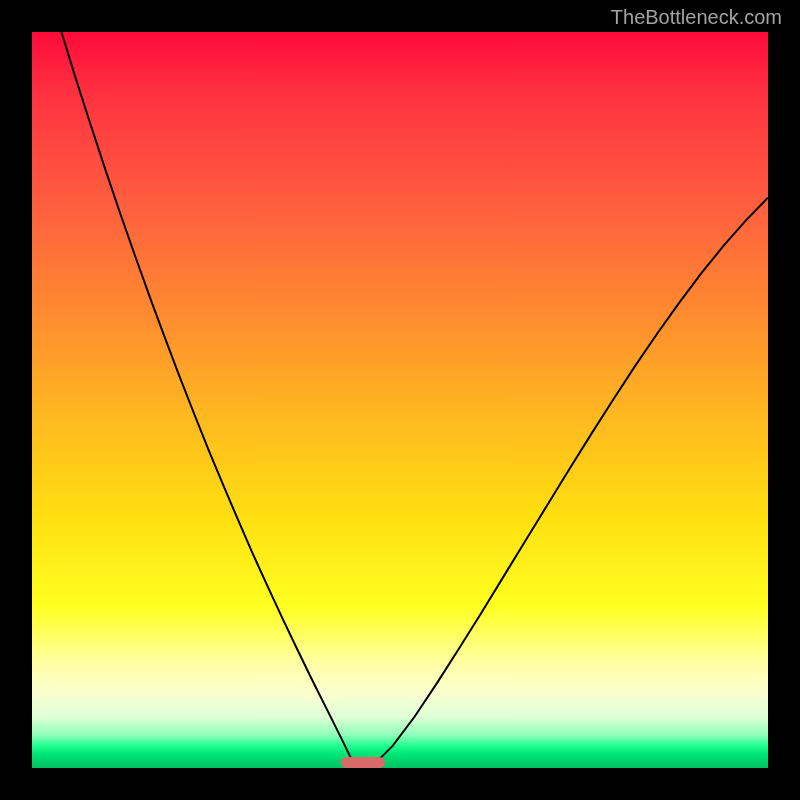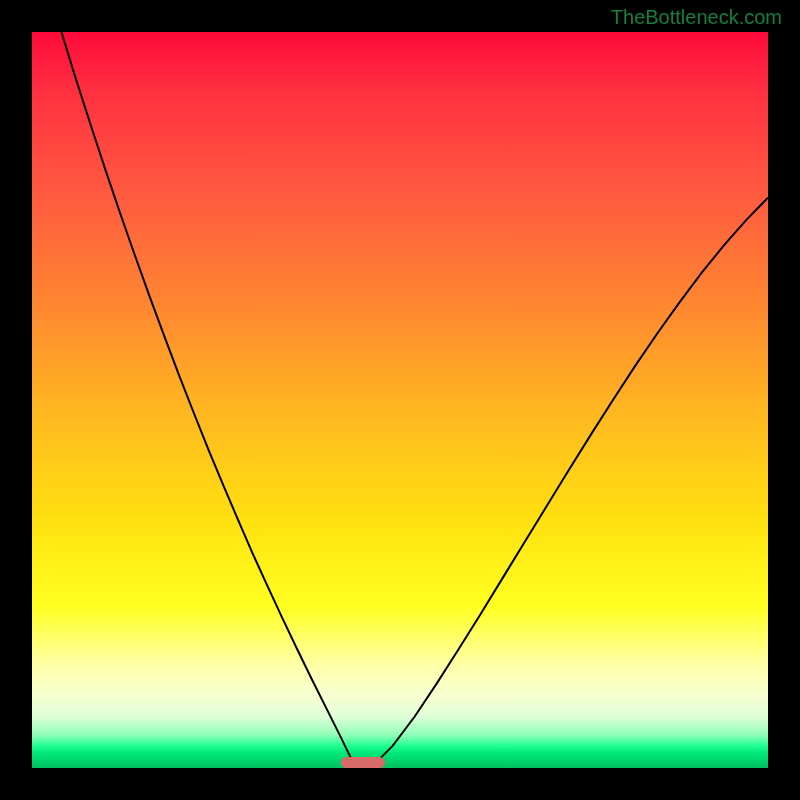--- a/index.html
+++ b/index.html
@@ -9,21 +9,21 @@
     height: 800px;
     background: #000;
     position: relative;
     overflow: hidden;
     font-family: Arial, sans-serif;
   }
   .watermark {
     position: absolute;
     top: 6px;
     right: 18px;
-    color: #15803d;
+    color: #a3a3a3;
     font-size: 20px;
     z-index: 10;
   }
   .plot-area {
     position: absolute;
     left: 32px;
     top: 32px;
     width: 736px;
     height: 736px;
   }

